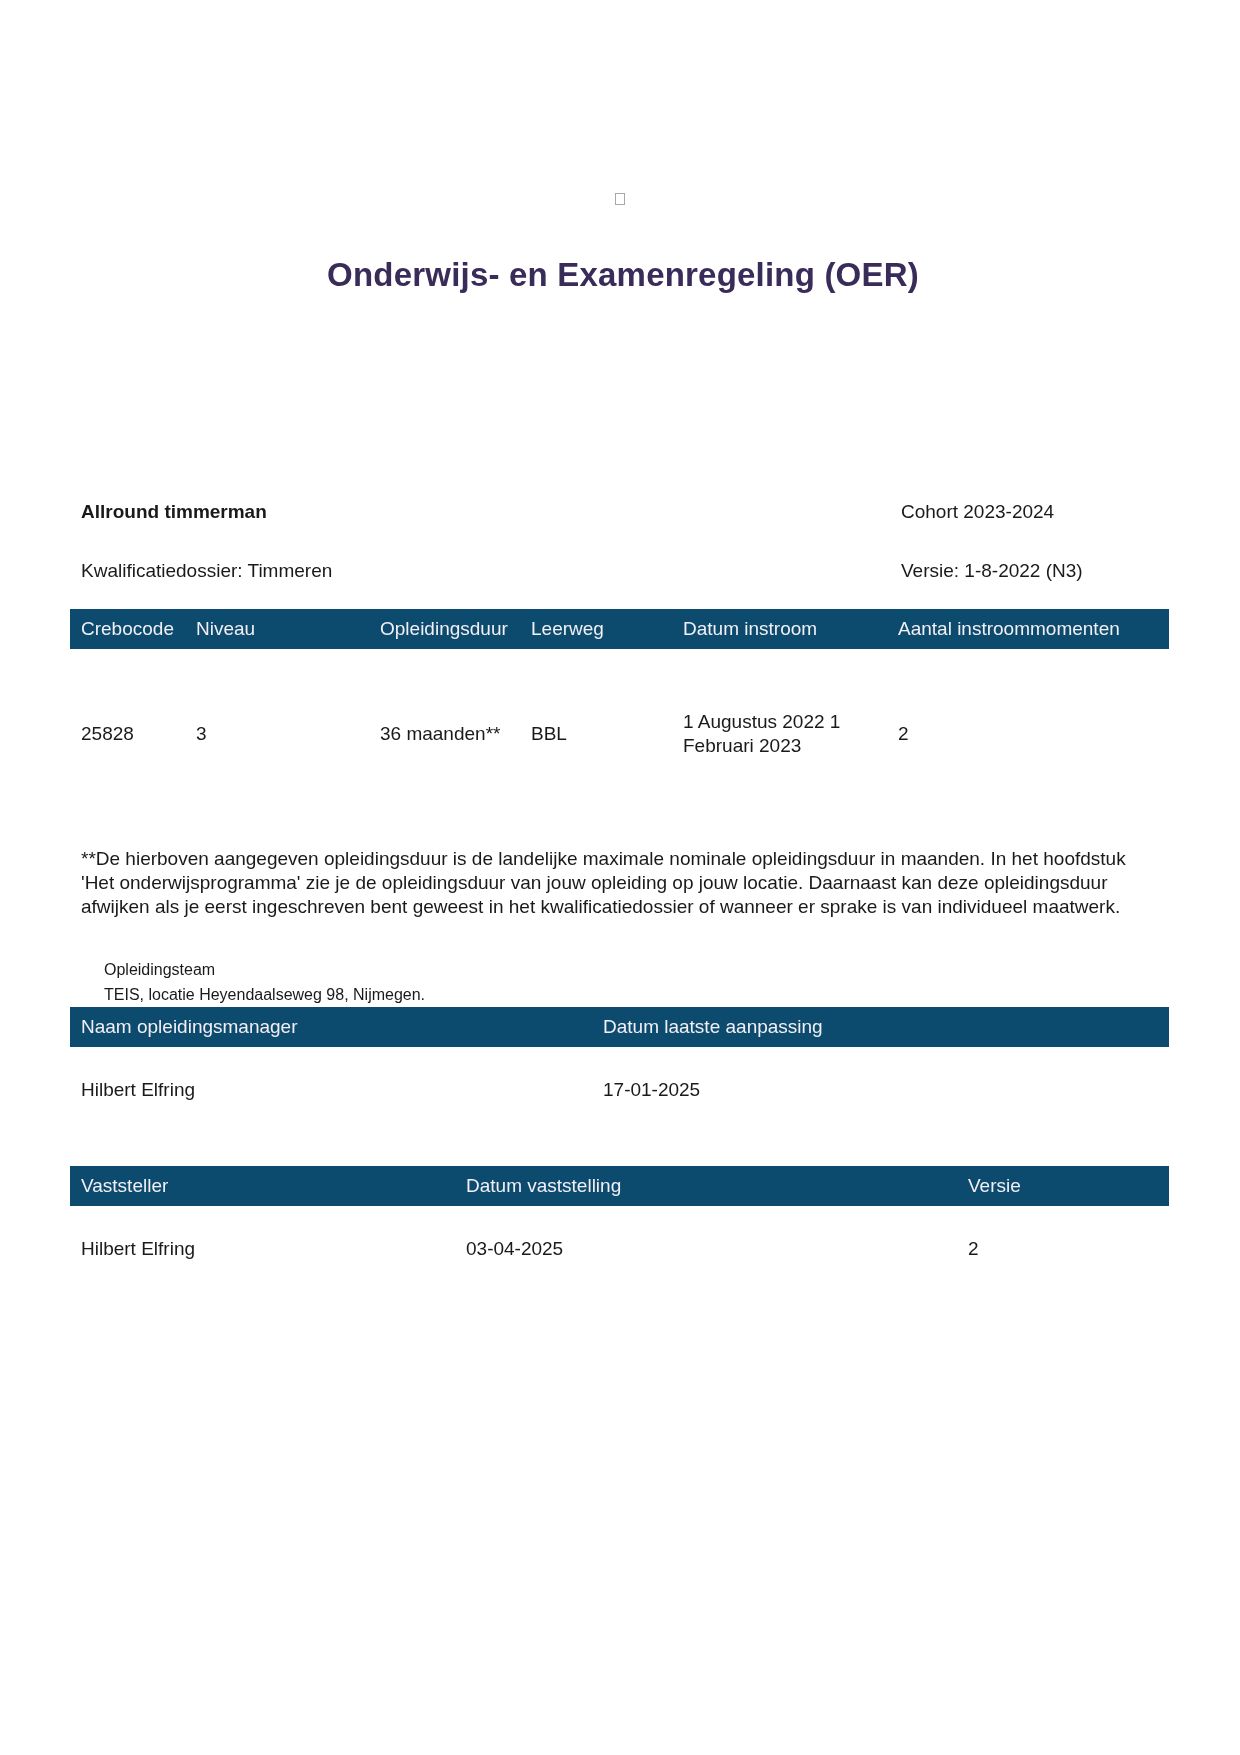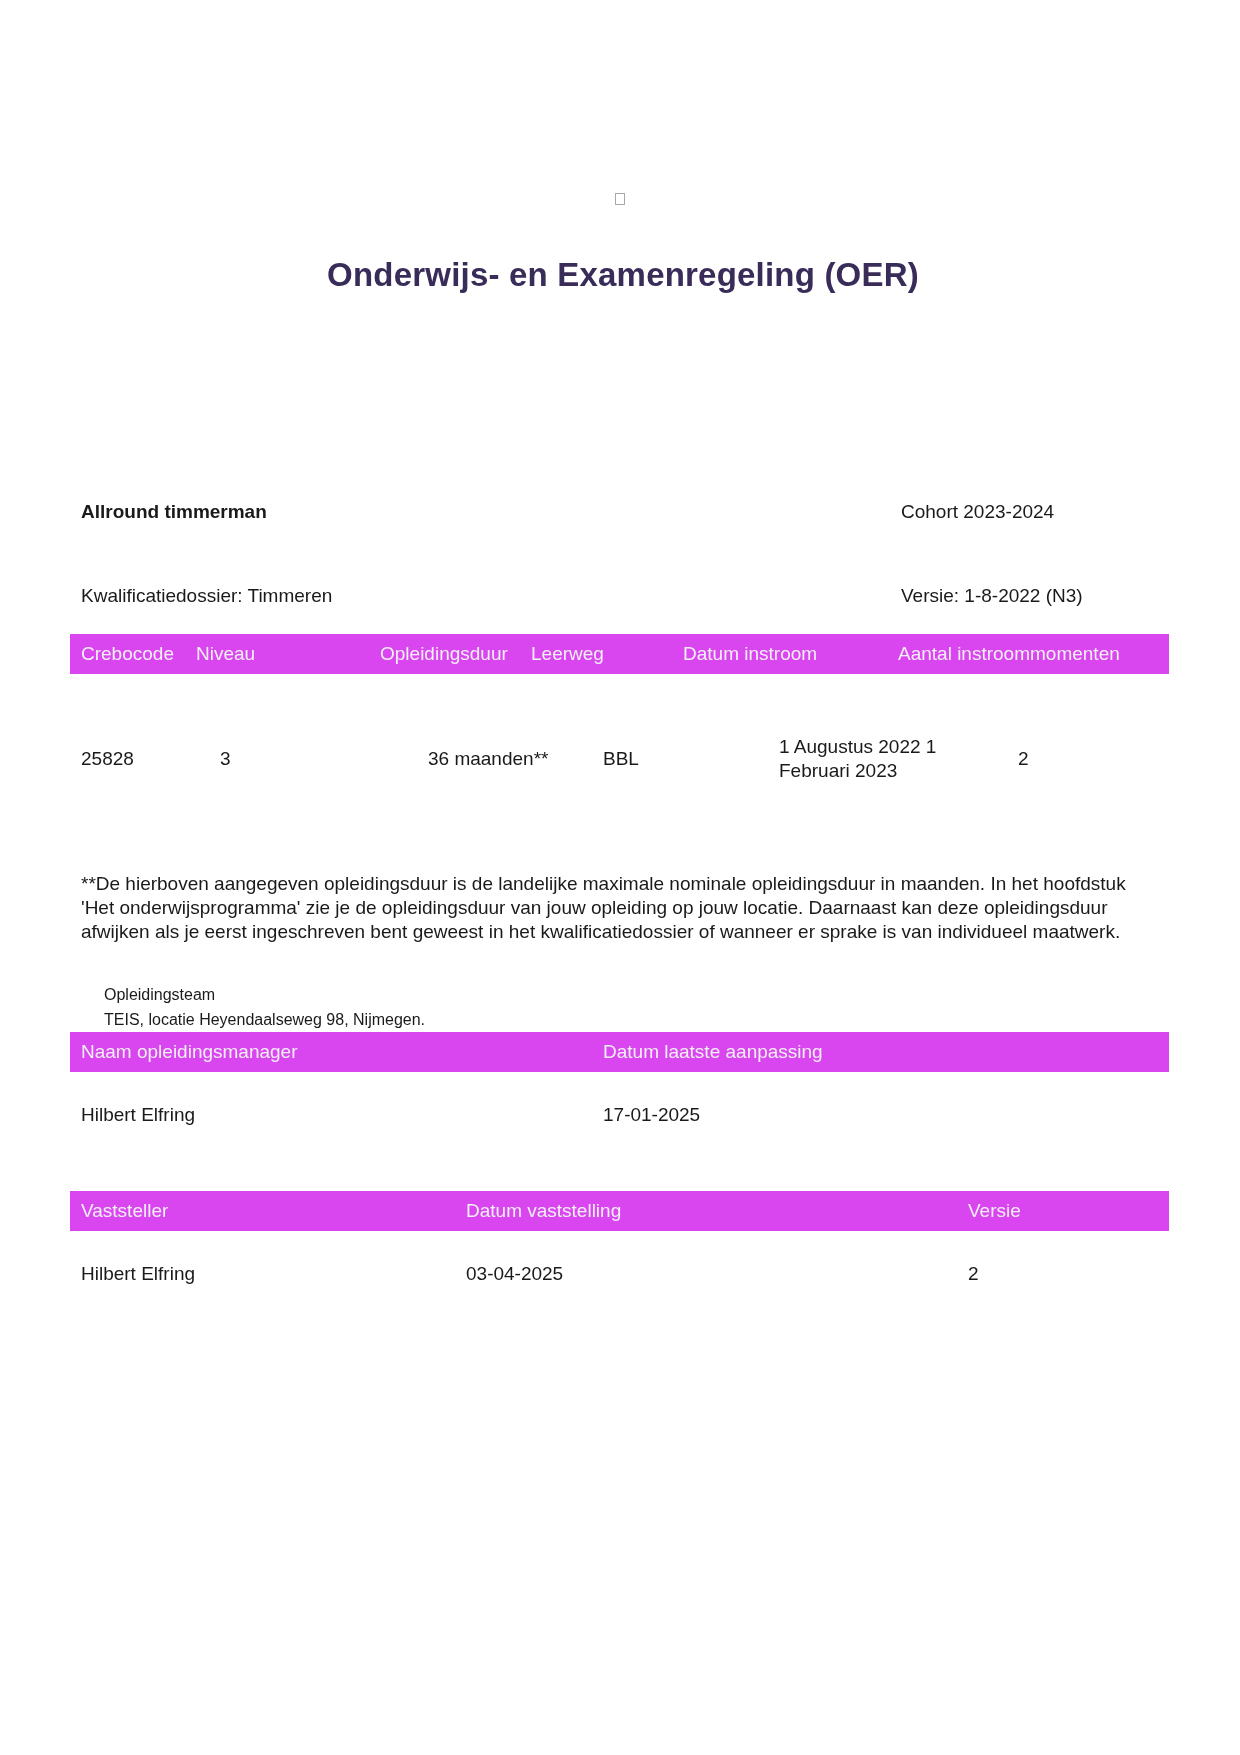--- a/index.html
+++ b/index.html
@@ -32,37 +32,37 @@
     letter-spacing: 0.2px;
   }
   .meta-row {
     position: relative;
     height: 24px;
     font-size: 19px;
     line-height: 24px;
     text-align: center;
   }
   .meta-row-1 { margin-top: 205px; }
-  .meta-row-2 { margin-top: 60px; }
+  .meta-row-2 { margin-top: 35px; }
   .meta-left {
     position: absolute;
     left: 81px;
     white-space: nowrap;
   }
   .meta-left.bold { font-weight: bold; }
   .meta-right {
     position: absolute;
     left: 901px;
     white-space: nowrap;
   }
   .thead {
     margin-left: 70px;
     width: 1099px;
     height: 40px;
-    background: #d946ef;
+    background: #0c4a6e;
     color: #f2eff5;
     display: grid;
     align-items: center;
     padding-left: 11px;
     box-sizing: border-box;
     font-size: 19px;
   }
   .trow {
     margin-left: 70px;
     width: 1099px;
@@ -73,21 +73,20 @@
     line-height: 24px;
     color: #1a1a1a;
   }
   .cols-6 { grid-template-columns: 115px 184px 151px 152px 215px 1fr; }
   .cols-2 { grid-template-columns: 522px 1fr; }
   .cols-3 { grid-template-columns: 385px 502px 1fr; }
   .thead-course { margin-top: 26px; }
   .trow-course {
     min-height: 170px;
     align-items: center;
-    gap: 24px;
   }
   .cell-datum-instroom { max-width: 190px; }
   .duration-note {
     margin: 28px 0 0 81px;
     width: 1080px;
     font-size: 19px;
     line-height: 24px;
   }
   .team-block {
     margin: 38px 0 0 104px;

